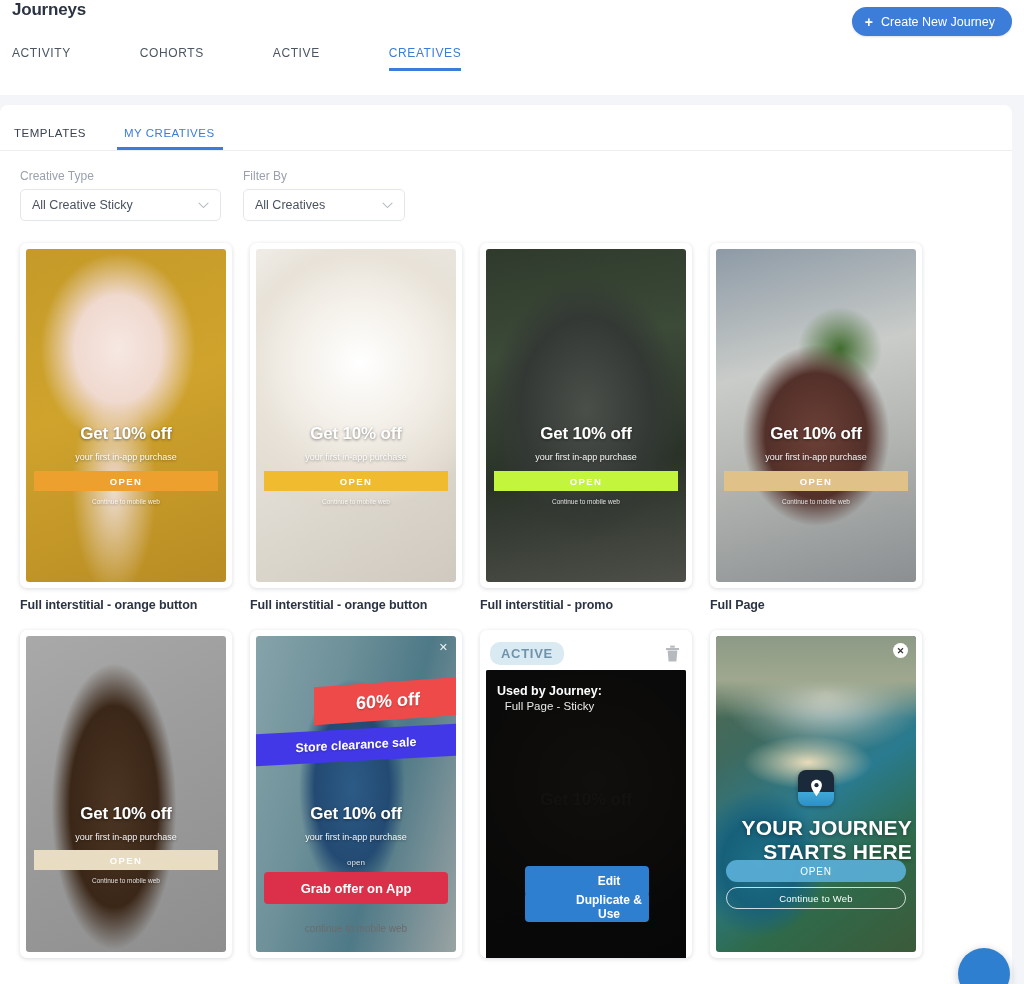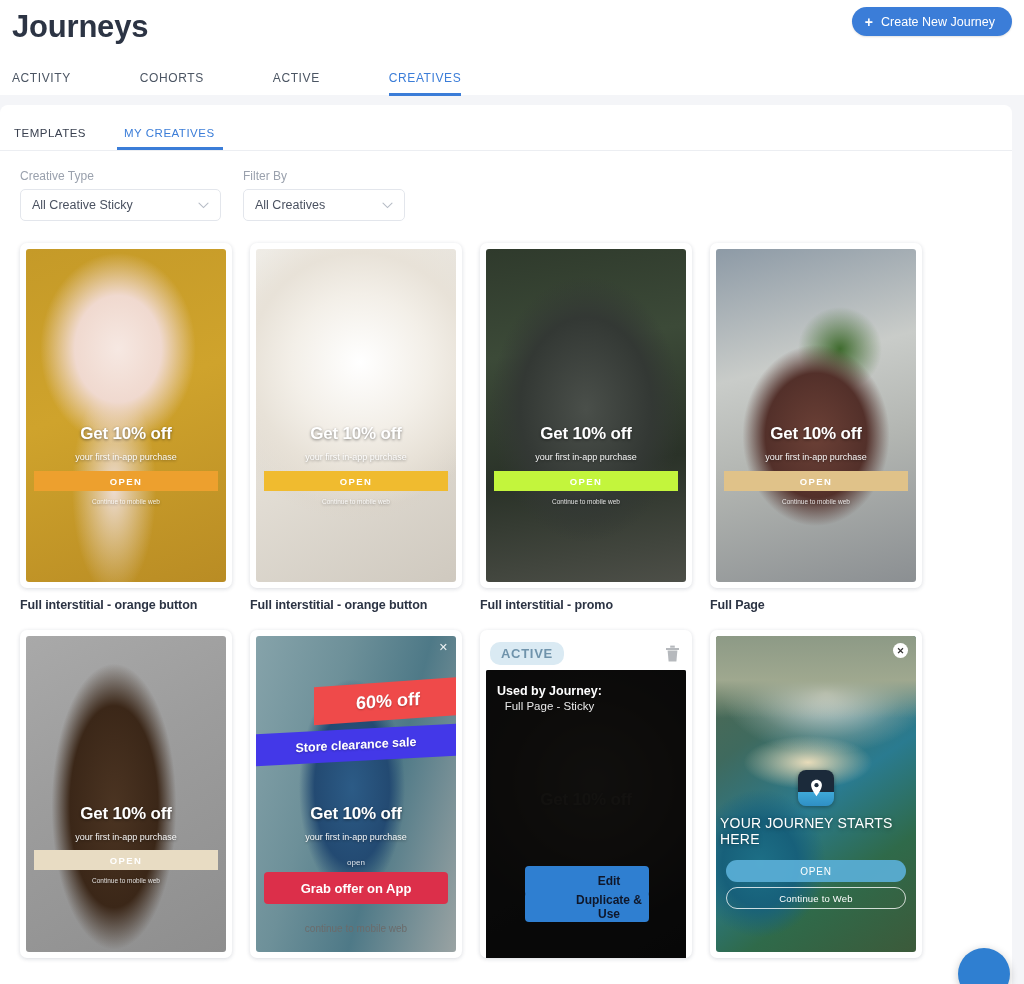--- a/index.html
+++ b/index.html
@@ -12,22 +12,22 @@
   .app { position: relative; width: 1024px; height: 984px; background: #f4f5f8; }
 
   
   .header {
     background: #ffffff;
     padding: 0 12px;
     height: 95px;
     position: relative;
   }
   .header-title {
-    font-size: 31px; font-weight: bold; color: #2c3444;
-    padding-top: 9px; padding-left: 0px; letter-spacing: -0.2px;
+    font-size: 17px; font-weight: bold; color: #2c3444;
+    padding-top: 0; padding-left: 0px; letter-spacing: -0.2px;
   }
   .create-btn {
     position: absolute; top: 7px; right: 12px;
     background: #3b7dd8; color: #fff;
     border: none; border-radius: 18px;
     height: 29px; padding: 0 17px 0 13px;
     font-size: 12.5px; font-family: "Liberation Sans", sans-serif;
     display: flex; align-items: center; gap: 8px;
     cursor: pointer; box-shadow: 0 1px 2px rgba(0,0,0,.12);
   }
@@ -219,40 +219,40 @@
     position: relative; height: 295px; border-radius: 2px; overflow: hidden;
   }
   .dark-veil { position: absolute; inset: 0; background: rgba(6,6,6,.80); }
   .used-by {
     position: absolute; left: 11px; top: 14px; color: #fff; text-align: center;
   }
   .used-title { font-size: 12.5px; font-weight: bold; }
   .used-sub { font-size: 11.5px; font-weight: 400; margin-top: 2px; color: #e8e8e8; }
   .btn-blue {
     position: absolute; left: 39px; width: 124px; height: 30px;
-    background: #2f7fd1; color: #0f172a; border: none; border-radius: 4px;
+    background: #2f7fd1; color: #ffffff; border: none; border-radius: 4px;
     font-size: 12px; font-weight: bold; cursor: pointer;
     font-family: "Liberation Sans", sans-serif;
     padding-left: 44px;
   }
   .btn-edit { top: 196px; }
   .btn-dup  { top: 222px; }
 
   
   .app-icon {
     position: absolute; left: 50%; transform: translateX(-50%); top: 134px;
     width: 36px; height: 36px; border-radius: 8px; overflow: hidden;
     background: linear-gradient(180deg,#1b2a3a 0%,#1b2a3a 62%,#3ea8d8 62%,#2f8fc4 100%);
     display: flex; align-items: center; justify-content: center;
     box-shadow: 0 1px 4px rgba(0,0,0,.35);
   }
   .pin { width: 15px; height: 19px; }
   .journey-head {
-    position: absolute; left: 4px; right: 4px; top: 180px; text-align: left;
-    color: #fff; font-size: 14px; font-weight: normal; line-height: 1.12;
+    position: absolute; left: 4px; right: 4px; top: 180px; text-align: right;
+    color: #fff; font-size: 21px; font-weight: bold; line-height: 1.12;
     letter-spacing: .2px; text-shadow: 0 1px 4px rgba(0,0,0,.4);
   }
   .pill {
     position: absolute; left: 10px; right: 10px; height: 22px; border-radius: 12px;
     display: flex; align-items: center; justify-content: center;
     font-size: 10px; color: #fff; letter-spacing: .8px;
   }
   .pill-open { top: 224px; background: rgba(90,175,215,.92); }
   .pill-web { top: 251px; border: 1px solid rgba(255,255,255,.78); font-size: 9.5px; letter-spacing: .2px; }
   .closex-circle {

